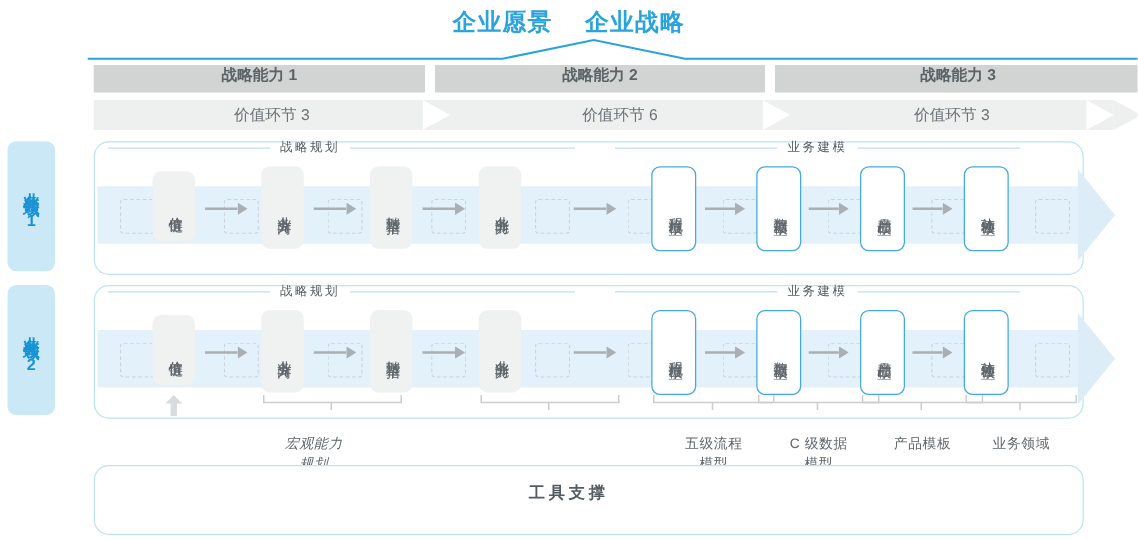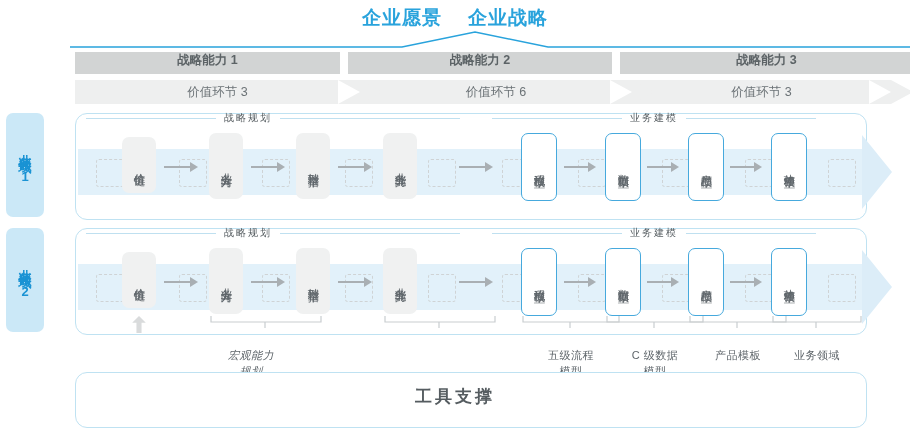--- a/index.html
+++ b/index.html
@@ -88,21 +88,21 @@
   .arrow .head{position:absolute;top:0;width:8px;height:10px;background:#a9afb3;
     clip-path:polygon(0 0,100% 50%,0 100%);}
 
   
   .tool-box{
     position:absolute;left:75px;width:790px;height:54px;
     border:1px solid #bfe2f2;border-radius:12px;background:#ffffff;
   }
   .tool-title{
     position:absolute;width:910px;left:0;text-align:center;
-    font-size:17px;font-weight:bold;color:#555c60;letter-spacing:3px;
+    font-size:13px;font-weight:bold;color:#555c60;letter-spacing:3px;
   }
   .tool-tag{
     position:absolute;border:1px solid #bfe2f2;border-radius:8px;background:#ffffff;
     display:flex;align-items:center;justify-content:center;text-align:center;
     font-size:11px;color:#5e656a;line-height:1.45;letter-spacing:1px;
   }
   .tool-cap{
     position:absolute;text-align:center;font-size:11px;color:#5e656a;
     line-height:1.45;letter-spacing:.5px;white-space:pre-line;
   }

